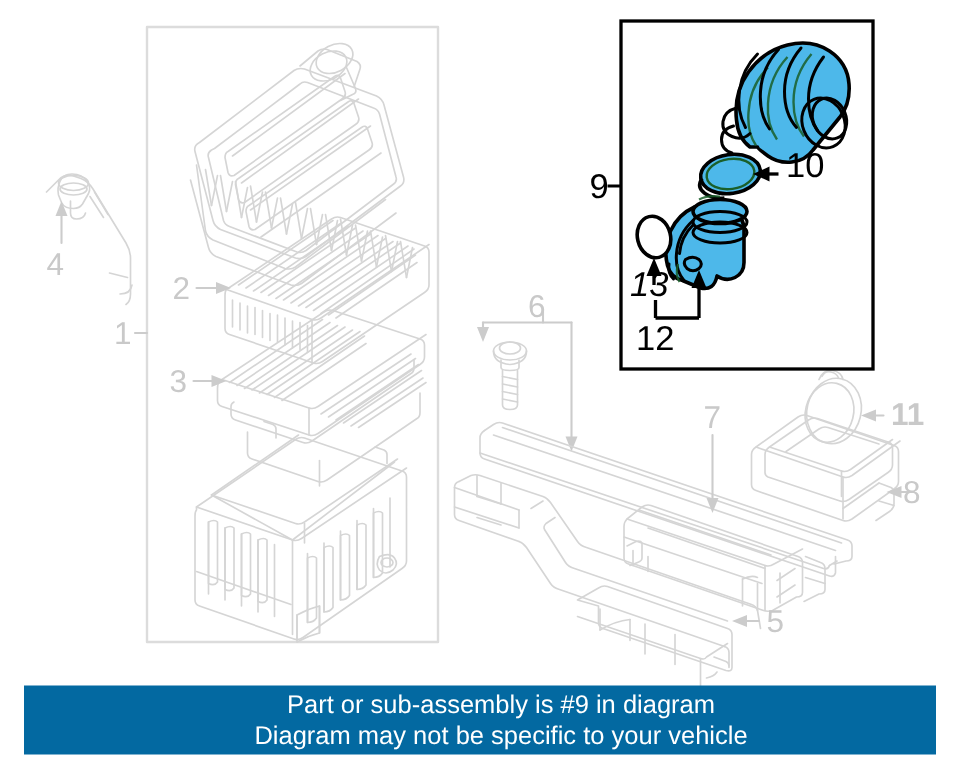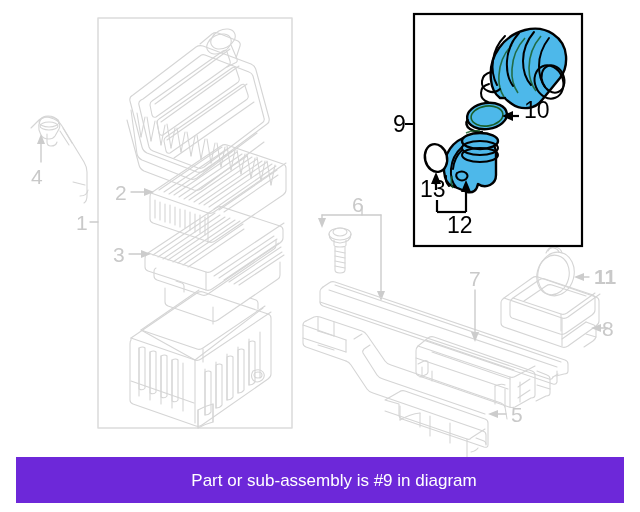--- a/index.html
+++ b/index.html
@@ -38,21 +38,21 @@
   .lbl-dark-lg {
     color: #000000;
     font-size: 23px;
   }
   #banner {
     position: absolute;
     left: 16px;
     top: 457px;
     width: 608px;
     height: 46px;
-    background: #6d28d9;
+    background: #0369a1;
     display: flex;
     flex-direction: column;
     align-items: center;
     justify-content: center;
     box-sizing: border-box;
     padding-left: 28px;
   }
   #banner .banner-line {
     color: #ffffff;
     font-family: "Liberation Sans", sans-serif;
@@ -391,20 +391,21 @@
   <div class="lbl lbl-gray" style="left:115px; top:182px;">2</div>
   <div class="lbl lbl-gray" style="left:113px; top:244px;">3</div>
   <div class="lbl lbl-gray" style="left:31px;  top:166px;">4</div>
   <div class="lbl lbl-gray" style="left:511px; top:404px;">5</div>
   <div class="lbl lbl-gray" style="left:352px; top:194px;">6</div>
   <div class="lbl lbl-gray" style="left:469px; top:268px;">7</div>
   <div class="lbl lbl-gray" style="left:602px; top:318px;">8</div>
   <div class="lbl lbl-dark-lg" style="left:393px; top:113px;">9</div>
   <div class="lbl lbl-dark-lg" style="left:524px; top:99px;">10</div>
   <div class="lbl lbl-gray" style="left:594px; top:266px;font-weight:bold;">11</div>
-  <div class="lbl lbl-dark-lg" style="left:447px; top:214px;">12</div>
-  <div class="lbl lbl-dark-lg" style="left:420px; top:178px;">13</div>
+  <div class="lbl lbl-dark-lg" style="left:424px; top:214px;">12</div>
+  <div class="lbl lbl-dark-lg" style="left:420px; top:178px;font-style:italic;">13</div>
 
   <div id="banner">
     <div class="banner-line">Part or sub-assembly is #9 in diagram</div>
+    <div class="banner-line">Diagram may not be specific to your vehicle</div>
   </div>
 
 </div>
 
 </body></html>

